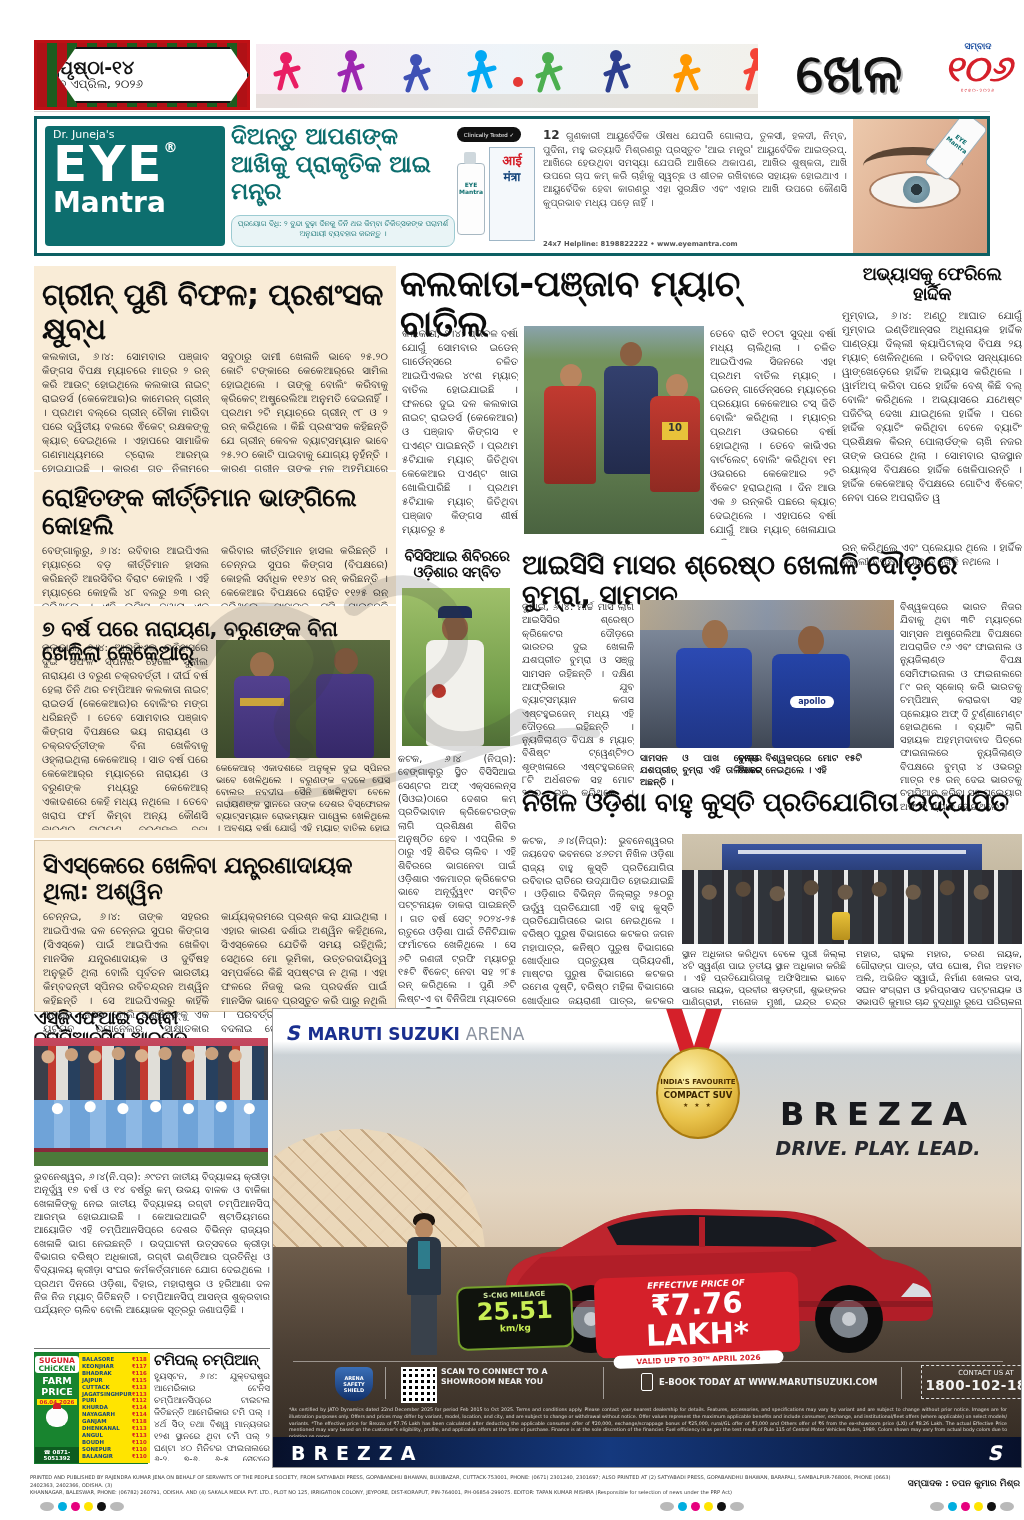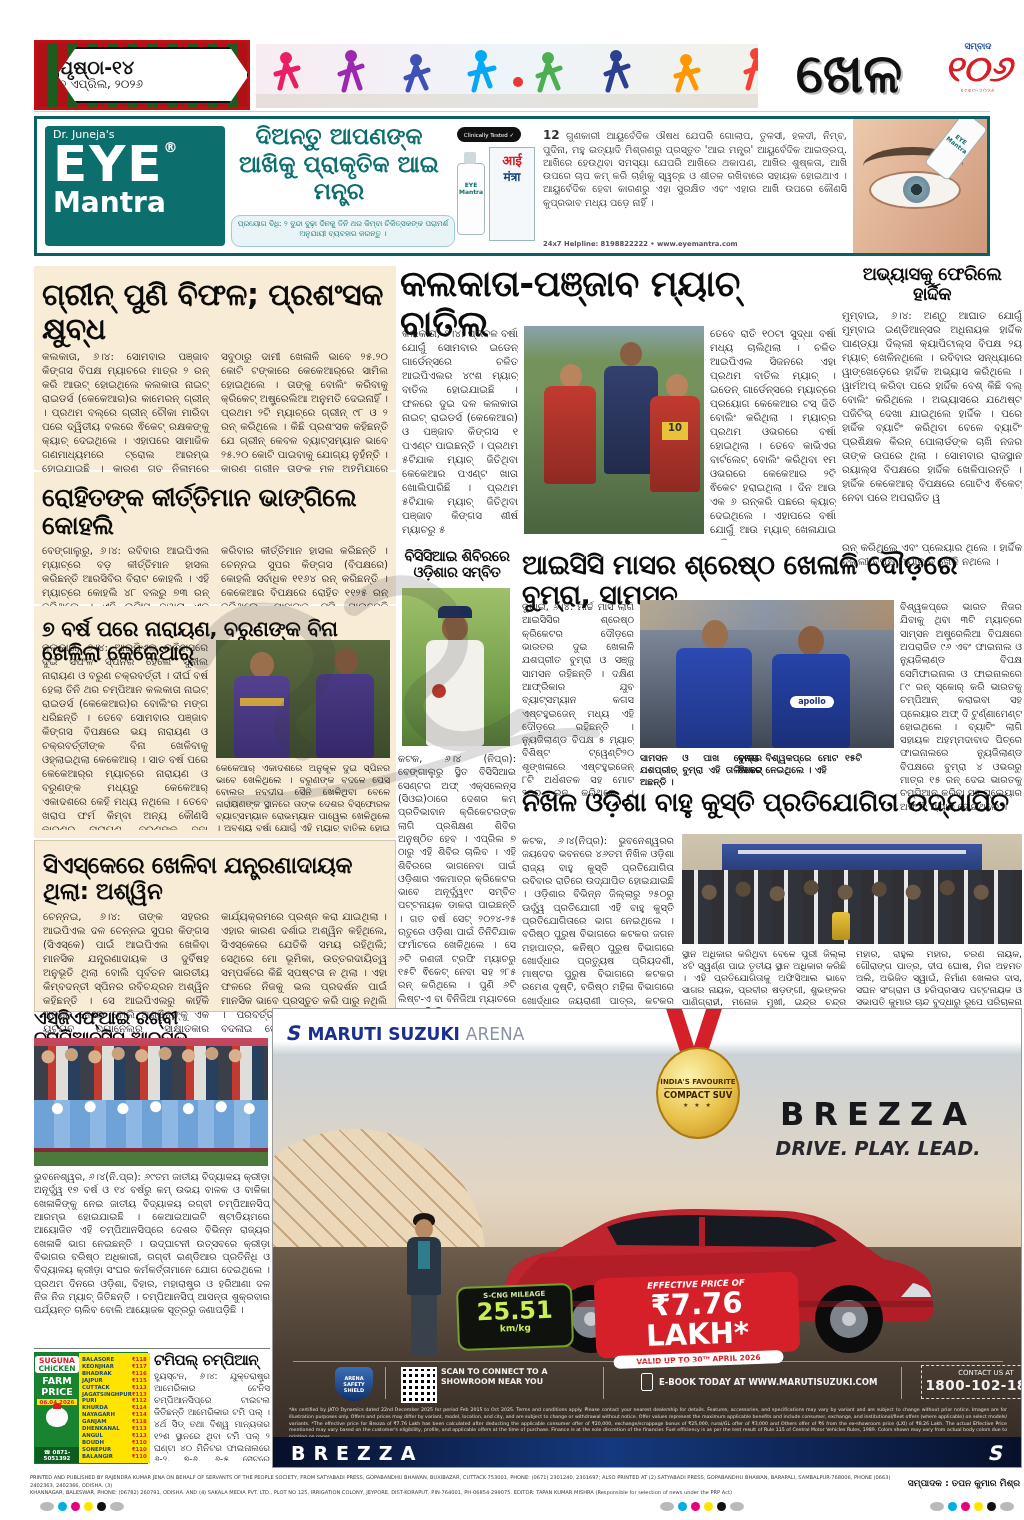--- a/index.html
+++ b/index.html
@@ -25,21 +25,21 @@
   .m-logo-num{font-size:36px;font-weight:bold;color:#d5202a;line-height:1;font-style:italic;}
   .m-logo-sub{font-size:5px;color:#d5202a;letter-spacing:1px;}
   .mast-rule{left:34px;top:111px;width:956px;height:1px;background:#cfcfcf;}
   
   .eyead{left:34px;top:116px;width:956px;height:140px;border:3px solid #0c5f63;box-sizing:border-box;background:#fff;}
   .eyebox{position:absolute;left:8px;top:7px;width:180px;height:120px;background:#0d6e6e;border-radius:4px;
       color:#fff;padding:2px 8px;box-sizing:border-box;}
   .eyebox .pre{font-size:11px;}
   .eyebox .main{font-size:50px;font-weight:bold;line-height:.95;letter-spacing:2px;}
   .eyebox .sub{font-size:28px;font-weight:bold;line-height:1;}
-  .eyehead{position:absolute;left:194px;top:4px;width:216px;text-align:center;
+  .eyehead{position:absolute;left:194px;top:4px;width:216px;
       font-size:23px;font-weight:bold;color:#0d6e6e;line-height:1.2;}
   .eyeuse{position:absolute;left:194px;top:96px;width:224px;height:32px;background:#e9f4f6;border:1px solid #9ccbd2;
       border-radius:9px;font-size:7.5px;color:#0d6e6e;text-align:center;padding:3px 4px;box-sizing:border-box;line-height:1.35;}
   .clin{position:absolute;left:420px;top:8px;width:64px;height:15px;background:#111;color:#fff;border-radius:8px;
       font-size:5.5px;display:flex;align-items:center;justify-content:center;}
   .prod-box{position:absolute;left:452px;top:28px;width:44px;height:92px;background:#f4f8fb;border:1px solid #9fb6c6;
       text-align:center;font-weight:bold;}
   .prod-box .hin1{color:#d5202a;font-size:13px;line-height:1.1;margin-top:6px;}
   .prod-box .hin2{color:#16467c;font-size:12px;}
   .prod-bottle{position:absolute;left:420px;top:44px;width:26px;height:70px;background:#fdfdfd;border:1px solid #a8b8c2;

